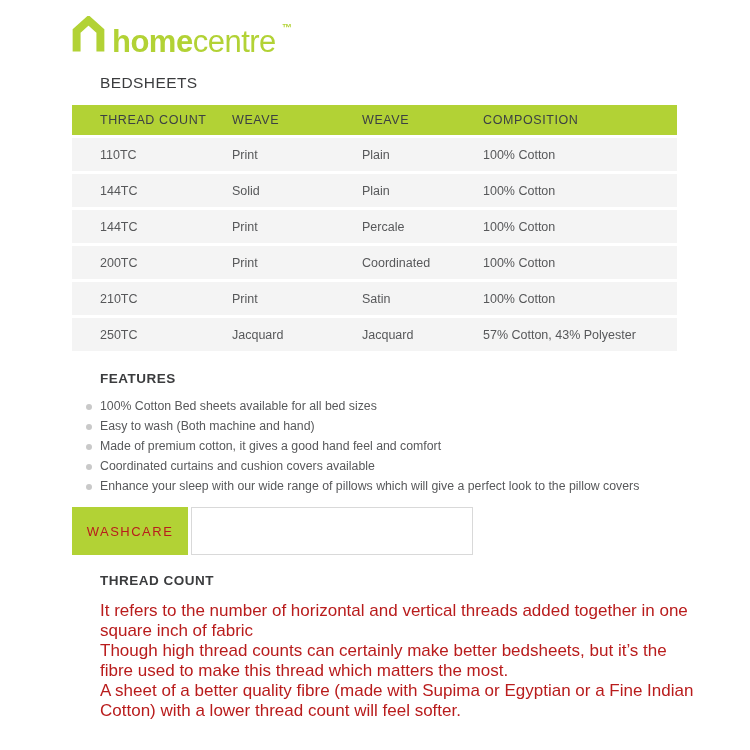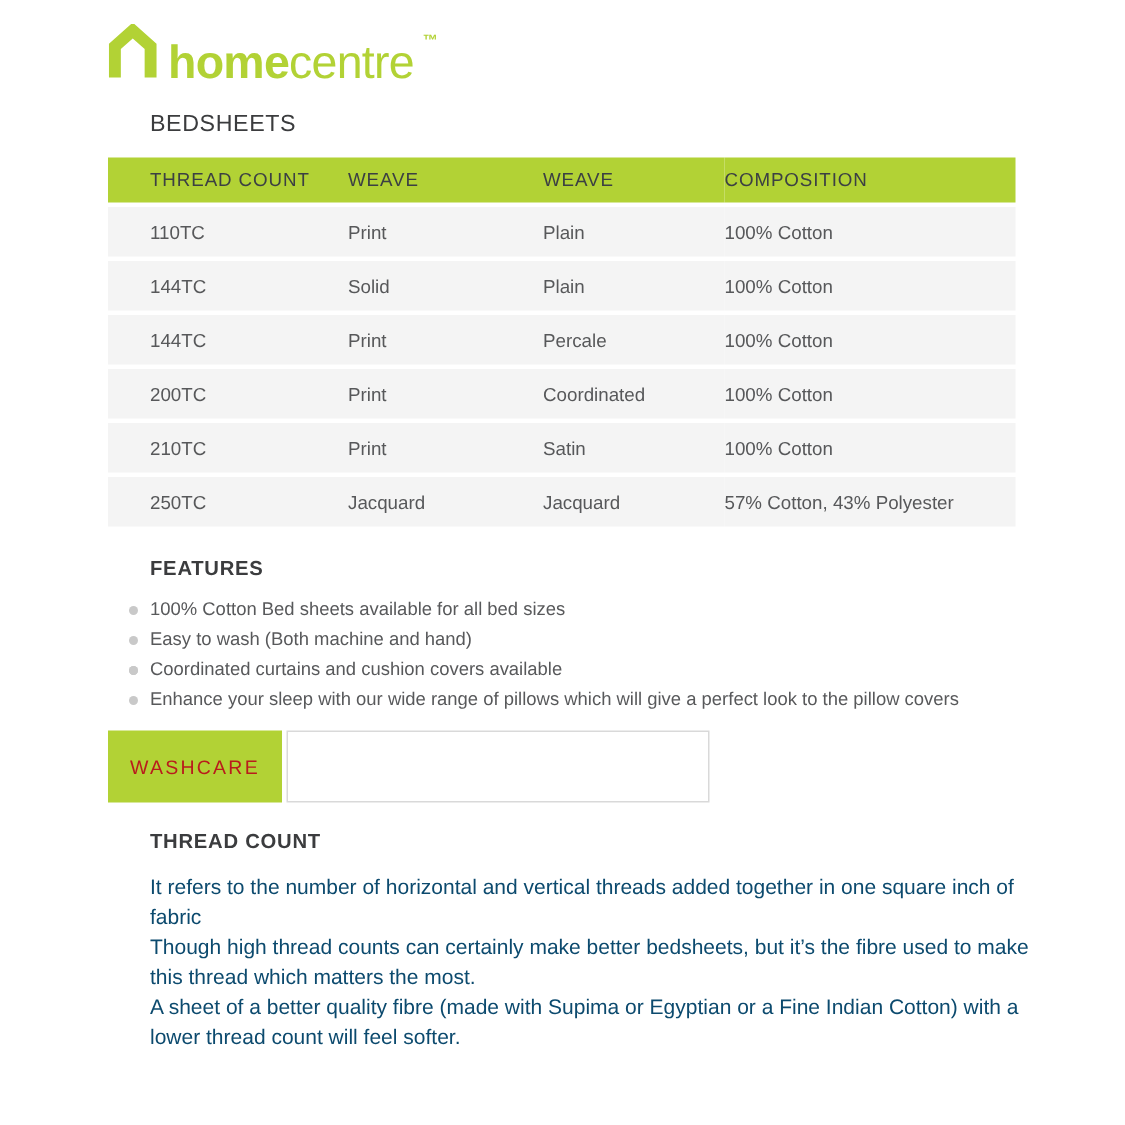--- a/index.html
+++ b/index.html
@@ -35,21 +35,21 @@
   .features .dot{position:absolute;left:-14px;top:5px;width:6px;height:6px;border-radius:50%;background:#c9c9c9;}
   
   .washcare-row{margin:13px 0 0 72px;display:flex;gap:3px;height:48px;}
   .washcare-label{width:116px;background:#b2d235;display:flex;align-items:center;justify-content:center;
     font-size:13px;color:#b91c1c;letter-spacing:1.5px;}
   .washcare-icons{width:282px;box-sizing:border-box;border:1px solid #d9d9d9;background:#fff;
     display:flex;align-items:center;justify-content:center;gap:13px;flex-direction:column;}
   .washcare-icons svg{display:block;}
   
   .threadcount{margin:18px 0 0 100px;width:604px;}
-  .threadcount p{margin:0;font-size:14px;line-height:20px;color:#0c4a6e;}
+  .threadcount p{margin:0;font-size:17px;line-height:20px;color:#b91c1c;}
 </style>
 </head>
 <body>
 
 <div class="logo-row">
   <svg class="logo-house" width="37" height="36" viewBox="0 0 42 40">
     <path d="M7.5 40 V16.5 L21 4.5 L34.5 16.5 V40" fill="none" stroke="#b2d235" stroke-width="9"></path>
   </svg>
   <div class="logo-text">
     <span class="logo-home">home</span>
@@ -113,21 +113,21 @@
       <td>57% Cotton, 43% Polyester</td>
     </tr>
   </tbody>
 </table>
 
 <div class="features">
   <div class="section-title">FEATURES</div>
   <ul>
     <li><span class="dot"></span><span>100% Cotton Bed sheets available for all bed sizes</span></li>
     <li><span class="dot"></span><span>Easy to wash (Both machine and hand)</span></li>
-    <li><span class="dot"></span></li>
+    <li><span class="dot"></span><span>Made of premium cotton, it gives a good hand feel and comfort</span></li>
     <li><span class="dot"></span><span>Coordinated curtains and cushion covers available</span></li>
     <li><span class="dot"></span><span>Enhance your sleep with our wide range of pillows which will give a perfect look to the pillow covers</span></li>
   </ul>
 </div>
 
 <div class="washcare-row">
   <div class="washcare-label">WASHCARE</div>
   <div class="washcare-icons">
     <svg width="38" height="35" viewBox="0 0 40 36">
       <path d="M2 4 C5 9.5 8 9.5 11 4.5 C14 9.5 17 9.5 20 4.5 C23 9.5 26 9.5 29 4.5 C32 9.5 35 9.5 38 4 L33 35 L7 35 Z" fill="#2f3032"></path>

